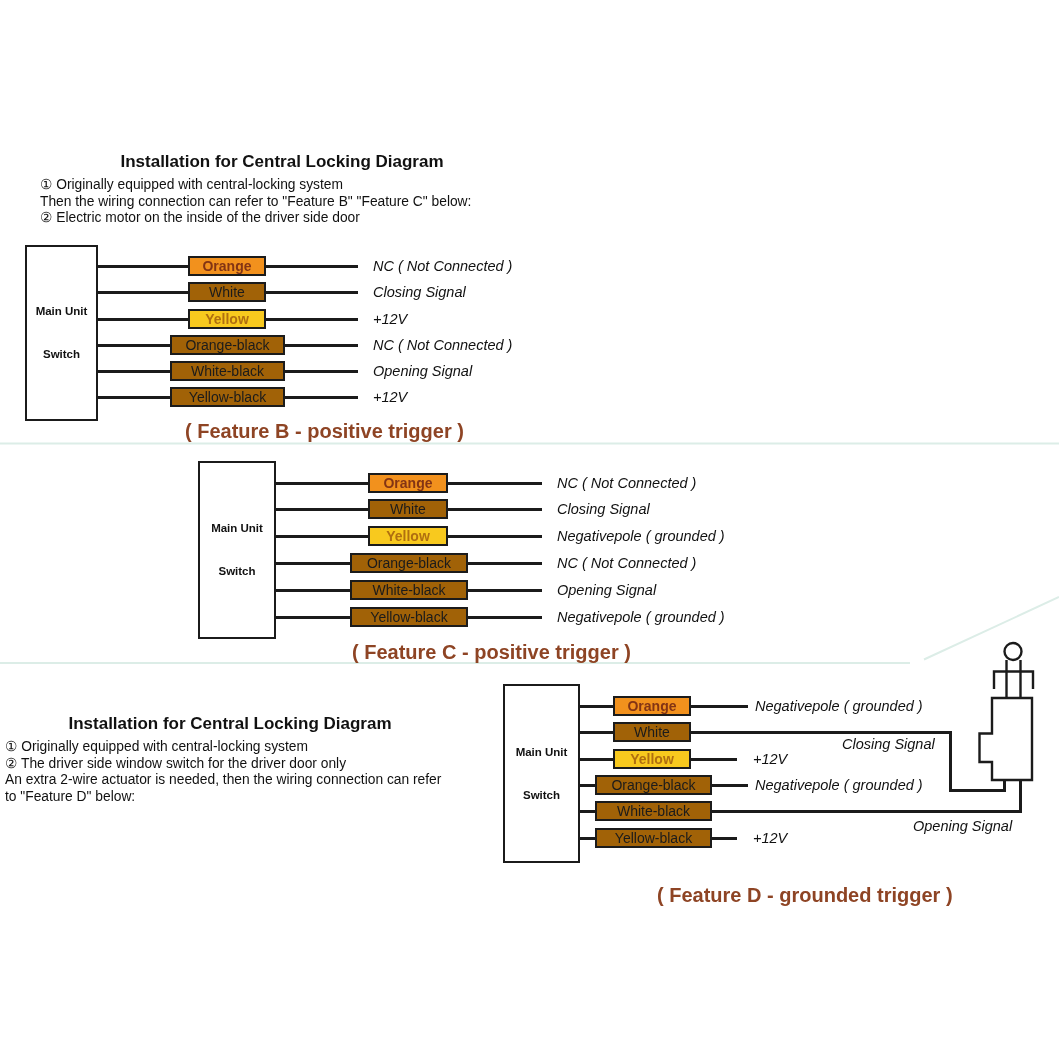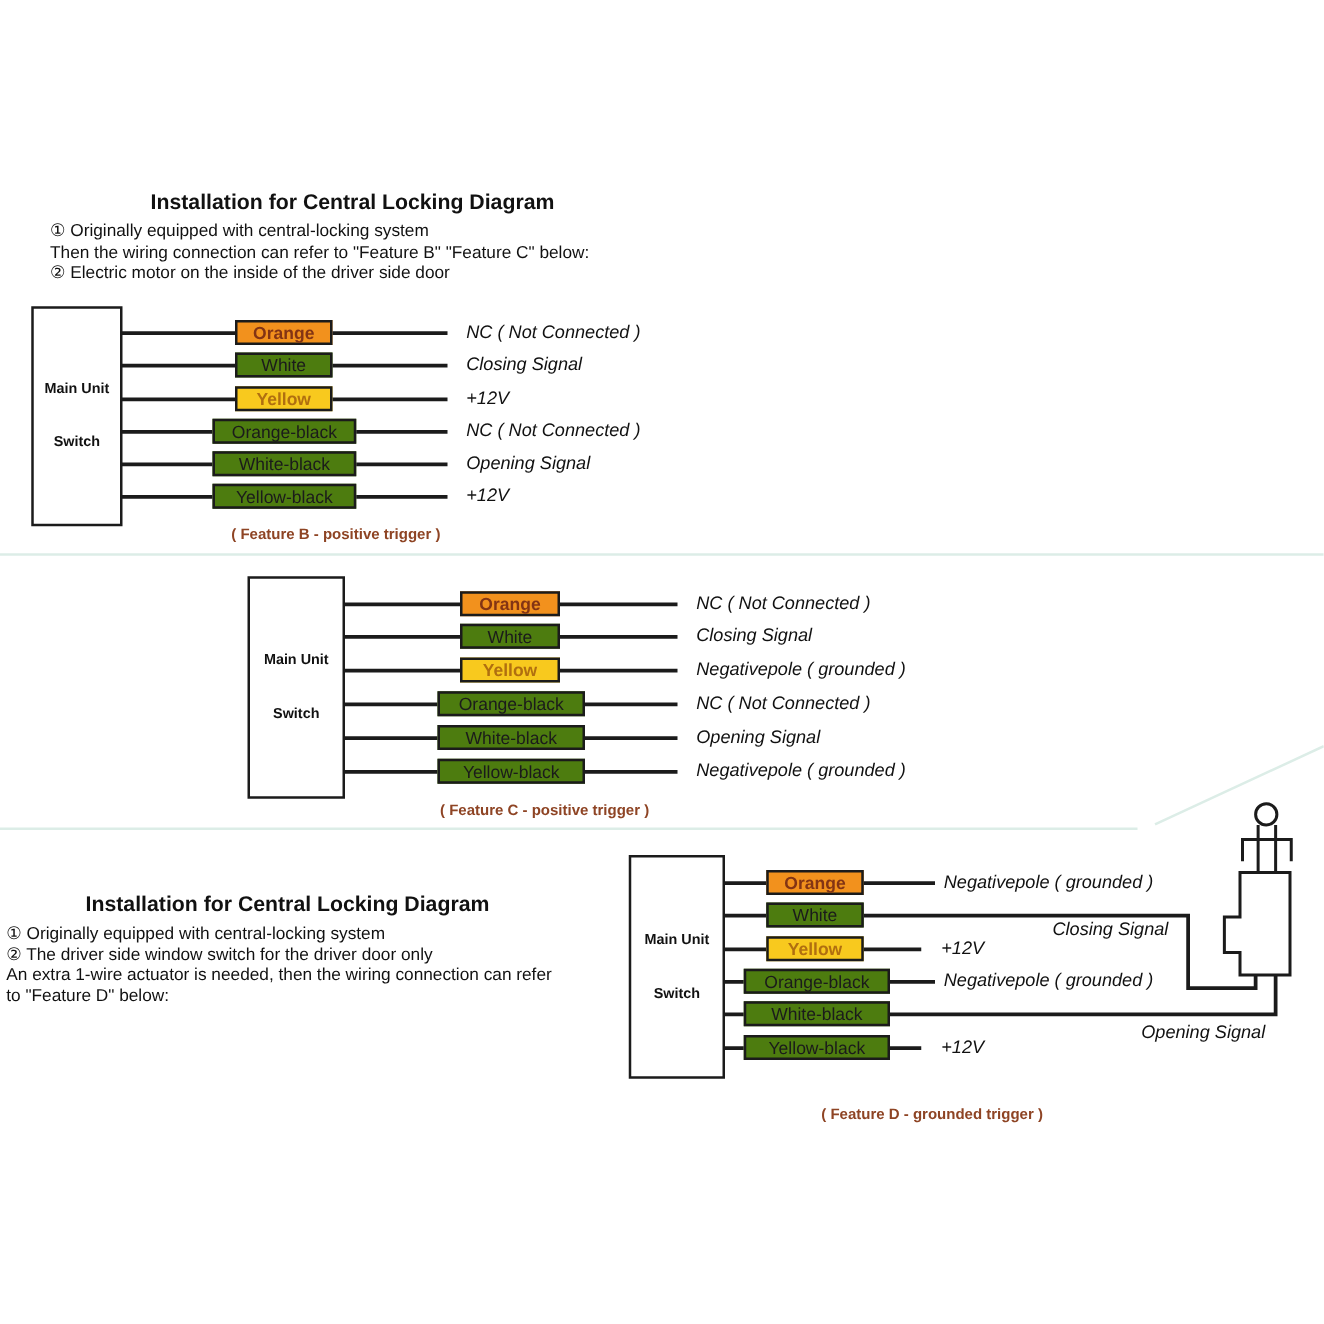--- a/index.html
+++ b/index.html
@@ -4,27 +4,27 @@
 <style>
   html,body{margin:0;padding:0;}
   body{width:1059px;height:1059px;background:#ffffff;overflow:hidden;position:relative;
        font-family:"Liberation Sans", sans-serif;color:var(--text,#111);}
   .h1{position:absolute;font-weight:bold;font-size:17px;white-space:nowrap;text-align:center;color:#111;}
   .para{position:absolute;font-size:13.8px;line-height:16.6px;color:#111;white-space:nowrap;}
   .unit{position:absolute;border:2px solid var(--wire);background:#fff;box-sizing:border-box;
         display:flex;flex-direction:column;align-items:center;justify-content:center;
         font-weight:bold;font-size:11.5px;line-height:15px;text-align:center;color:#111;gap:28px;}
   .wire{position:absolute;height:3px;background:var(--wire);}
-  .wbox{position:absolute;height:20px;border:2px solid var(--wire);box-sizing:border-box;background:#4d7c0f;
+  .wbox{position:absolute;height:20px;border:2px solid var(--wire);box-sizing:border-box;background:#a16207;
         display:flex;align-items:center;justify-content:center;font-size:14px;color:#1b1b1b;white-space:nowrap;}
   .fill-orange{background:var(--orange);color:var(--orange_text);font-weight:bold;}
   .fill-yellow{background:var(--yellow);color:var(--yellow_text);font-weight:bold;}
   .slabel{position:absolute;font-size:14.5px;height:18px;line-height:18px;white-space:nowrap;color:#111;font-style:italic;}
-  .caption{position:absolute;font-weight:bold;font-size:12px;color:var(--caption);
-           text-align:left;white-space:nowrap;}
+  .caption{position:absolute;font-weight:bold;font-size:20px;color:var(--caption);
+           text-align:right;white-space:nowrap;}
   svg.overlay{position:absolute;left:0;top:0;pointer-events:none;}
 </style>
 </head>
 <body>
 
 <svg class="overlay" width="1059" height="1059" viewBox="0 0 1059 1059">
   <g>
     <line x1="0" y1="443.5" x2="1059" y2="443.5" stroke="#DCEDE7" stroke-width="2"></line>
     <line x1="0" y1="663" x2="910" y2="663" stroke="#DCEDE7" stroke-width="2"></line>
     <line x1="924" y1="659.5" x2="1059" y2="597" stroke="#DCEDE7" stroke-width="2"></line>
@@ -144,21 +144,21 @@
   </div>
 <div class="wire" style="left:468px;top:616px;width:74px"></div>
 <div class="slabel" style="left:557px;top:608px">Negativepole ( grounded )</div>
 
 <div class="caption" style="left:352px;top:641px;width:230px">( Feature C - positive trigger )</div>
 
 <div class="h1" style="left:0px;top:714px;width:460px">Installation for Central Locking Diagram</div>
 <div class="para" style="left:5px;top:739px">
   <div>① Originally equipped with central-locking system</div>
   <div>② The driver side window switch for the driver door only</div>
-  <div>An extra 1-wire actuator is needed, then the wiring connection can refer</div>
+  <div>An extra 2-wire actuator is needed, then the wiring connection can refer</div>
   <div>to "Feature D" below:</div>
 </div>
 
 <div class="unit" style="left:503px;top:684px;width:77px;height:179px">
   <span>Main Unit</span>
   <span>Switch</span>
 </div>
 
 <div class="wire" style="left:579px;top:705px;width:34px"></div>
 <div class="wbox fill-orange" style="left:613px;top:696px;width:78px">

